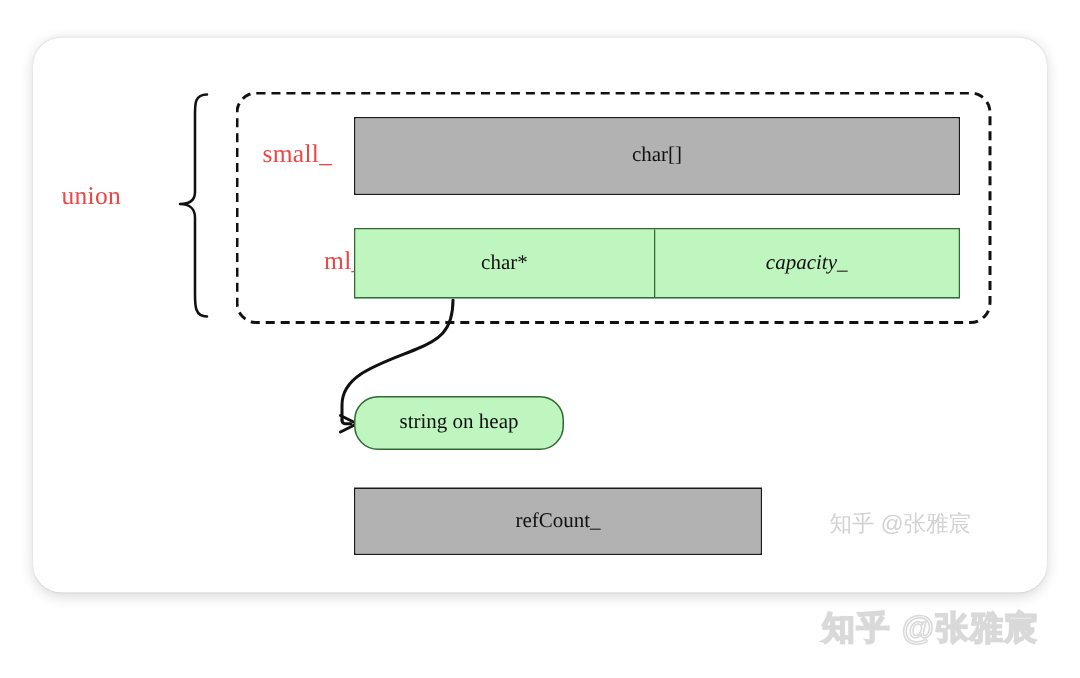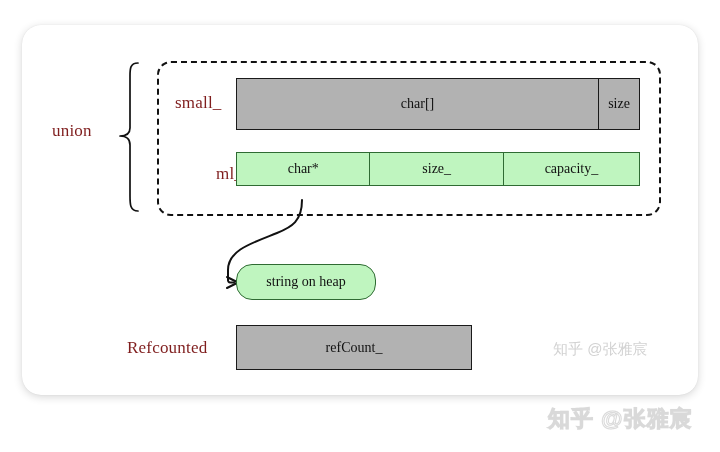--- a/index.html
+++ b/index.html
@@ -43,27 +43,27 @@
     height: 155px;
     border: 2px dashed #111111;
     border-radius: 14px;
     box-sizing: border-box;
   }
 
   
   .row-label {
     position: absolute;
     font-size: 17px;
-    color: #7f1d1d;
+    color: #ef4444;
     white-space: nowrap;
     letter-spacing: 0.2px;
   }
   #label-small { left: 175px; top: 93px; }
   #label-ml    { left: 172px; top: 164px; margin-left: 44px; }
-  #label-union { left: 52px;  top: 121px; font-size: 17px; }
+  #label-union { left: 41px;  top: 121px; font-size: 17px; }
   #label-refcounted { left: 127px; top: 338px; font-size: 17px; }
 
   
   .row {
     position: absolute;
     display: flex;
     box-sizing: border-box;
   }
   .cell {
     display: flex;
@@ -88,30 +88,30 @@
 
   
   .row-green {
     border: 1.6px solid #2f6b33;
     background: #bff5bf;
   }
   .row-green .cell {
     background: #bff5bf;
     border-right: 1.4px solid #2f6b33;
   }
-  .row-green .cell:last-child { border-right: none; }
+  .row-green .cell:last-child { border-right: none; font-style: italic; }
 
   #row-small {
     left: 236px; top: 78px; width: 404px; height: 52px;
   }
   #row-ml {
-    left: 236px; top: 152px; width: 404px; height: 34px;
+    left: 236px; top: 152px; width: 404px; height: 47px;
   }
   #row-refcounted {
-    left: 236px; top: 325px; width: 236px; height: 45px;
+    left: 236px; top: 325px; width: 272px; height: 45px;
   }
 
   
   #heap-box {
     position: absolute;
     left: 236px;
     top: 264px;
     width: 140px;
     height: 36px;
     background: #bff5bf;
@@ -190,30 +190,27 @@
   </svg>
 
   <div id="union-box"></div>
 
   <div class="row-label" id="label-union">union</div>
 
   <div class="row-label" id="label-small">small_</div>
 
   <div class="row-label" id="label-ml">ml_</div>
 
-  <div class="row-label" id="label-refcounted">Refcounted</div>
 
   <div class="row row-gray" id="row-small">
     <div class="cell" style="flex:9.05">char[]</div>
-    <div class="cell" style="flex:1">size</div>
   </div>
 
   <div class="row row-green" id="row-ml">
     <div class="cell" style="flex:1">char*</div>
-    <div class="cell" style="flex:1">size_</div>
     <div class="cell" style="flex:1.02">capacity_</div>
   </div>
 
   <div id="heap-box">string on heap</div>
 
   <div class="row row-gray" id="row-refcounted">
     <div class="cell" style="flex:1">refCount_</div>
   </div>
 
   <div class="watermark" id="watermark-inner">知乎 @张雅宸</div>

